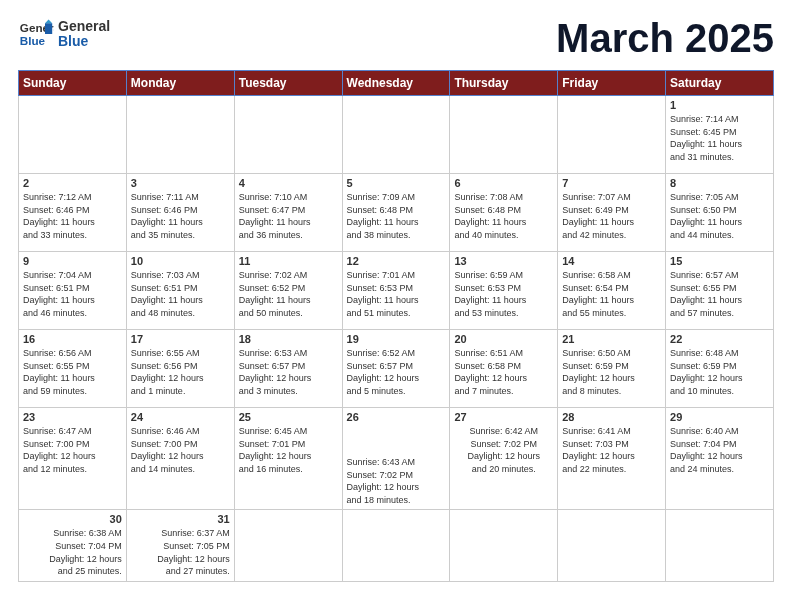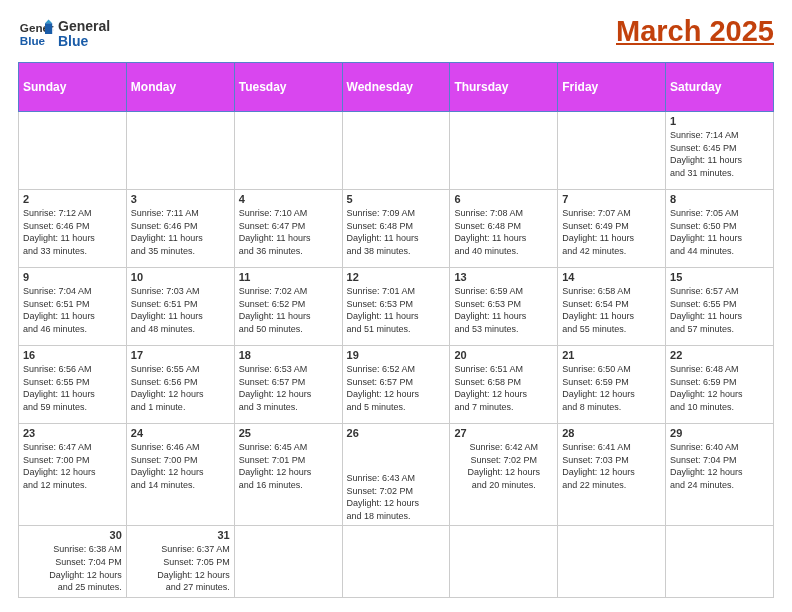--- a/index.html
+++ b/index.html
@@ -28,41 +28,40 @@
       gap: 4px;
     }
     .logo-icon {
       width: 36px;
       height: 36px;
     }
     .title-block {
       text-align: right;
     }
     .month-title {
-      font-size: 29px;
+      font-size: 40px;
       font-weight: bold;
-      color: #c2410c;
+      color: #0f172a;
       line-height: 1.1;
-      text-decoration: underline;
     }
     .location {
       font-size: 14px;
       color: #555;
     }
     .calendar {
       width: 100%;
       border-collapse: collapse;
       table-layout: fixed;
     }
     .calendar thead th {
-      background: #d946ef;
+      background: #7f1d1d;
       color: #fff;
       font-size: 12px;
       font-weight: bold;
-      padding: 17px 4px;
+      padding: 5px 4px;
       text-align: left;
       border: 1px solid #5580cc;
     }
     .calendar tbody td {
       border: 1px solid #ccc;
       vertical-align: top;
       padding: 3px 4px;
       height: 78px;
       background: #fff;
       font-size: 9.5px;

